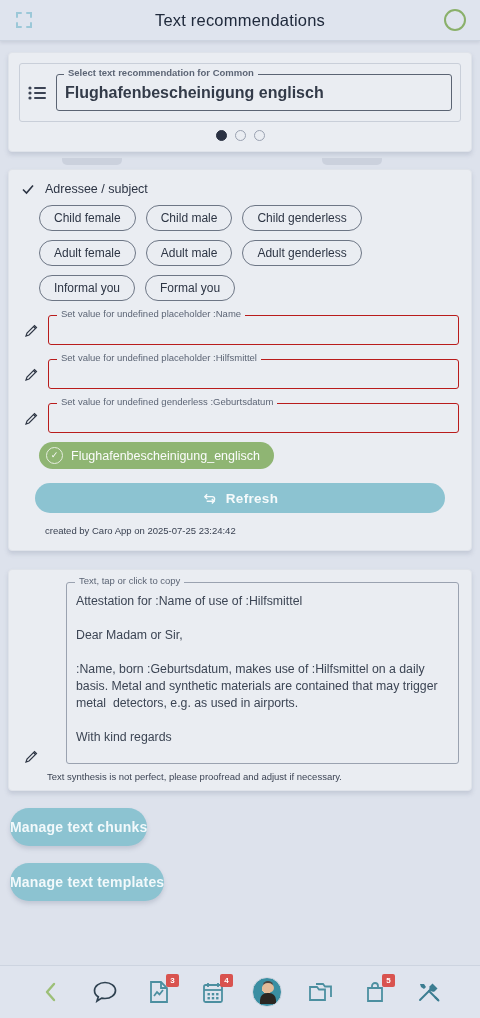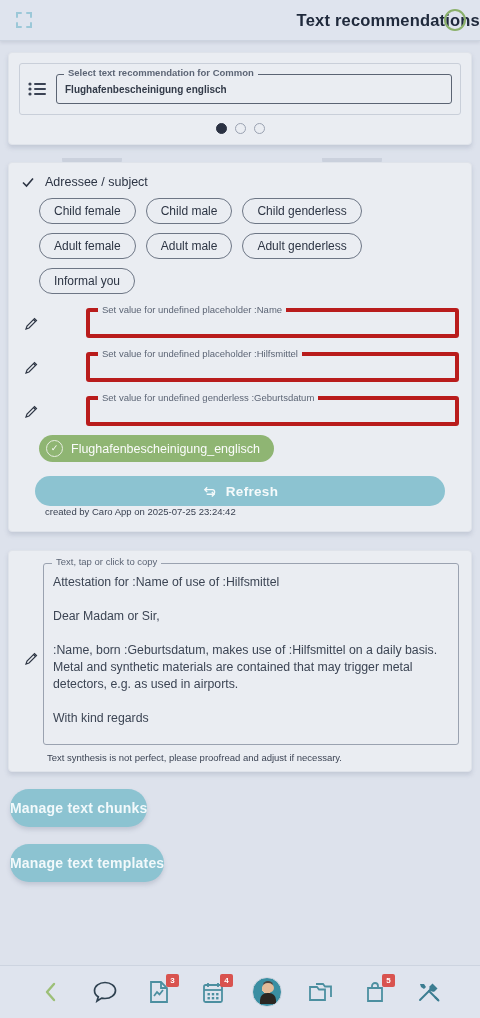--- a/index.html
+++ b/index.html
@@ -14,22 +14,22 @@
   
   .appbar {
     height: 41px; width: 480px;
     background: #dfe4ee;
     display: flex; align-items: center;
     position: relative;
     border-bottom: 1px solid #cdd4e0;
     box-shadow: 0 2px 3px rgba(120,130,150,0.18);
   }
   .appbar-title {
-    position: absolute; left: 0; right: 0; text-align: right;
-    font-size: 16.5px; font-weight: bold; color: #202a3c;
+    position: absolute; left: 0; right: 0; text-align: center;
+    font-size: 16.5px; font-weight: normal; color: #202a3c;
     letter-spacing: .2px;
   }
   .fullscreen-icon { margin-left: 14px; width: 20px; height: 20px; position: relative; z-index: 2;}
   .avatar-ring { position: absolute; right: 14px; width: 22px; height: 22px;
     border: 2px solid #8ab06a; border-radius: 50%; z-index: 2; }
 
   
   .card {
     background: #eaedf2;
     border: 1px solid #dfe3ea;
@@ -53,43 +53,42 @@
     position: relative; flex: 1;
     border: 1px solid #5b6473;
     border-radius: 3px;
     padding: 9px 8px 8px 8px;
   }
   .fieldset > legend {
     position: absolute; top: -7px; left: 7px;
     background: #eaedf2; padding: 0 4px;
     font-size: 9.5px; color: #5c6575; line-height: 1;
   }
-  .fieldset .value { font-size: 10px; color: #333b49; }
+  .fieldset .value { font-size: 16px; color: #333b49; }
   .dots { display: flex; justify-content: center; gap: 8px; padding: 8px 0 4px; }
   .dot { width: 11px; height: 11px; border-radius: 50%; border: 1.6px solid #9aa2b1; }
   .dot.active { background: #2a3142; border-color: #2a3142; }
 
   
   .options-card { margin-top: 17px; padding: 12px 12px 14px 12px; }
   .section-head { display: flex; align-items: center; gap: 10px; margin-bottom: 9px; }
   .section-head .label { font-size: 12.5px; color: #2c3444; }
   .chips { display: flex; flex-wrap: wrap; gap: 9px 10px; padding-left: 18px; }
   .chip {
     border: 1px solid #6d7685; border-radius: 14px;
     padding: 5px 14px; font-size: 12px; color: #2d3544;
     background: transparent; white-space: nowrap;
   }
 
   .input-row { display: flex; align-items: center; gap: 9px; margin-top: 14px; }
   .pencil-icon { width: 15px; height: 15px; flex: 0 0 auto; margin-left: 3px; }
   .input-fieldset {
     position: relative; flex: 1;
-    border: 4px solid #b91c1c; border-radius: 3px;
+    border: 1px solid #b91c1c; border-radius: 3px;
     height: 30px;
-    margin-left: 38px;
   }
   .input-fieldset > legend {
     position: absolute; top: -7px; left: 8px;
     background: #eaedf2; padding: 0 4px;
     font-size: 9.5px; color: #5c6575; line-height: 1;
   }
 
   .green-chip {
     display: inline-flex; align-items: center; gap: 8px;
     background: #8fb573; border-radius: 15px;
@@ -104,21 +103,21 @@
   }
 
   .btn-teal {
     display: block; width: calc(100% - 28px); margin: 14px auto 0 auto;
     background: #8cc3d1; border: none; border-radius: 16px;
     height: 30px; color: #f5fafb; font-size: 13.5px; font-weight: bold;
     letter-spacing: .3px;
     display: flex; align-items: center; justify-content: center; gap: 9px; text-align: right;
   }
   .created-line {
-    font-size: 9.5px; color: #3a4252; margin-left: 24px; 
+    font-size: 9.5px; color: #3a4252; margin-left: 24px; margin-top: 12px;
   }
 
   
   .text-card { margin-top: 18px; padding: 12px 12px 8px 12px; }
   .text-fieldset {
     position: relative; flex: 1;
     border: 1px solid #9aa2b0; border-radius: 3px;
     padding: 10px 9px; min-height: 182px;
   }
   .text-fieldset > legend {
@@ -228,20 +227,21 @@
   </div>
 
   <div class="chips">
     <span class="chip">Child female</span>
     <span class="chip">Child male</span>
     <span class="chip">Child genderless</span>
     <span class="chip">Adult female</span>
     <span class="chip">Adult male</span>
     <span class="chip">Adult genderless</span>
     <span class="chip">Informal you</span>
+    <span class="chip">Formal you</span>
   </div>
 
   
   <div class="input-row">
     <span class="pencil-icon">
       <svg width="15" height="15" viewBox="0 0 15 15" fill="none" stroke="#2f3746" stroke-width="1.2">
         <path d="M2 13l1-3 7.5-7.5 2 2L5 12z"></path>
           <path d="M9.5 3.5l2 2"></path>
       </svg>
     </span>
@@ -287,21 +287,21 @@
         <path d="M5.5 2.5 3 5l2.5 2.5"></path>
       <path d="M10.5 12.5 13 10l-2.5-2.5"></path>
     </svg>
     <span>Refresh</span>
   </button>
 
   <div class="created-line">created by Caro App on 2025-07-25 23:24:42</div>
 </div>
 
 <div class="card text-card">
-  <div style="display:flex; align-items:center; gap:4px;">
+  <div style="display:flex; align-items:flex-end; gap:27px;">
     <span class="pencil-icon" style="margin-top:8px;">
       <svg width="15" height="15" viewBox="0 0 15 15" fill="none" stroke="#2f3746" stroke-width="1.2">
         <path d="M2 13l1-3 7.5-7.5 2 2L5 12z"></path>
           <path d="M9.5 3.5l2 2"></path>
       </svg>
     </span>
     <fieldset class="text-fieldset">
       <legend>Text, tap or click to copy</legend>
       <div class="body-text">Attestation for :Name of use of :Hilfsmittel
 

